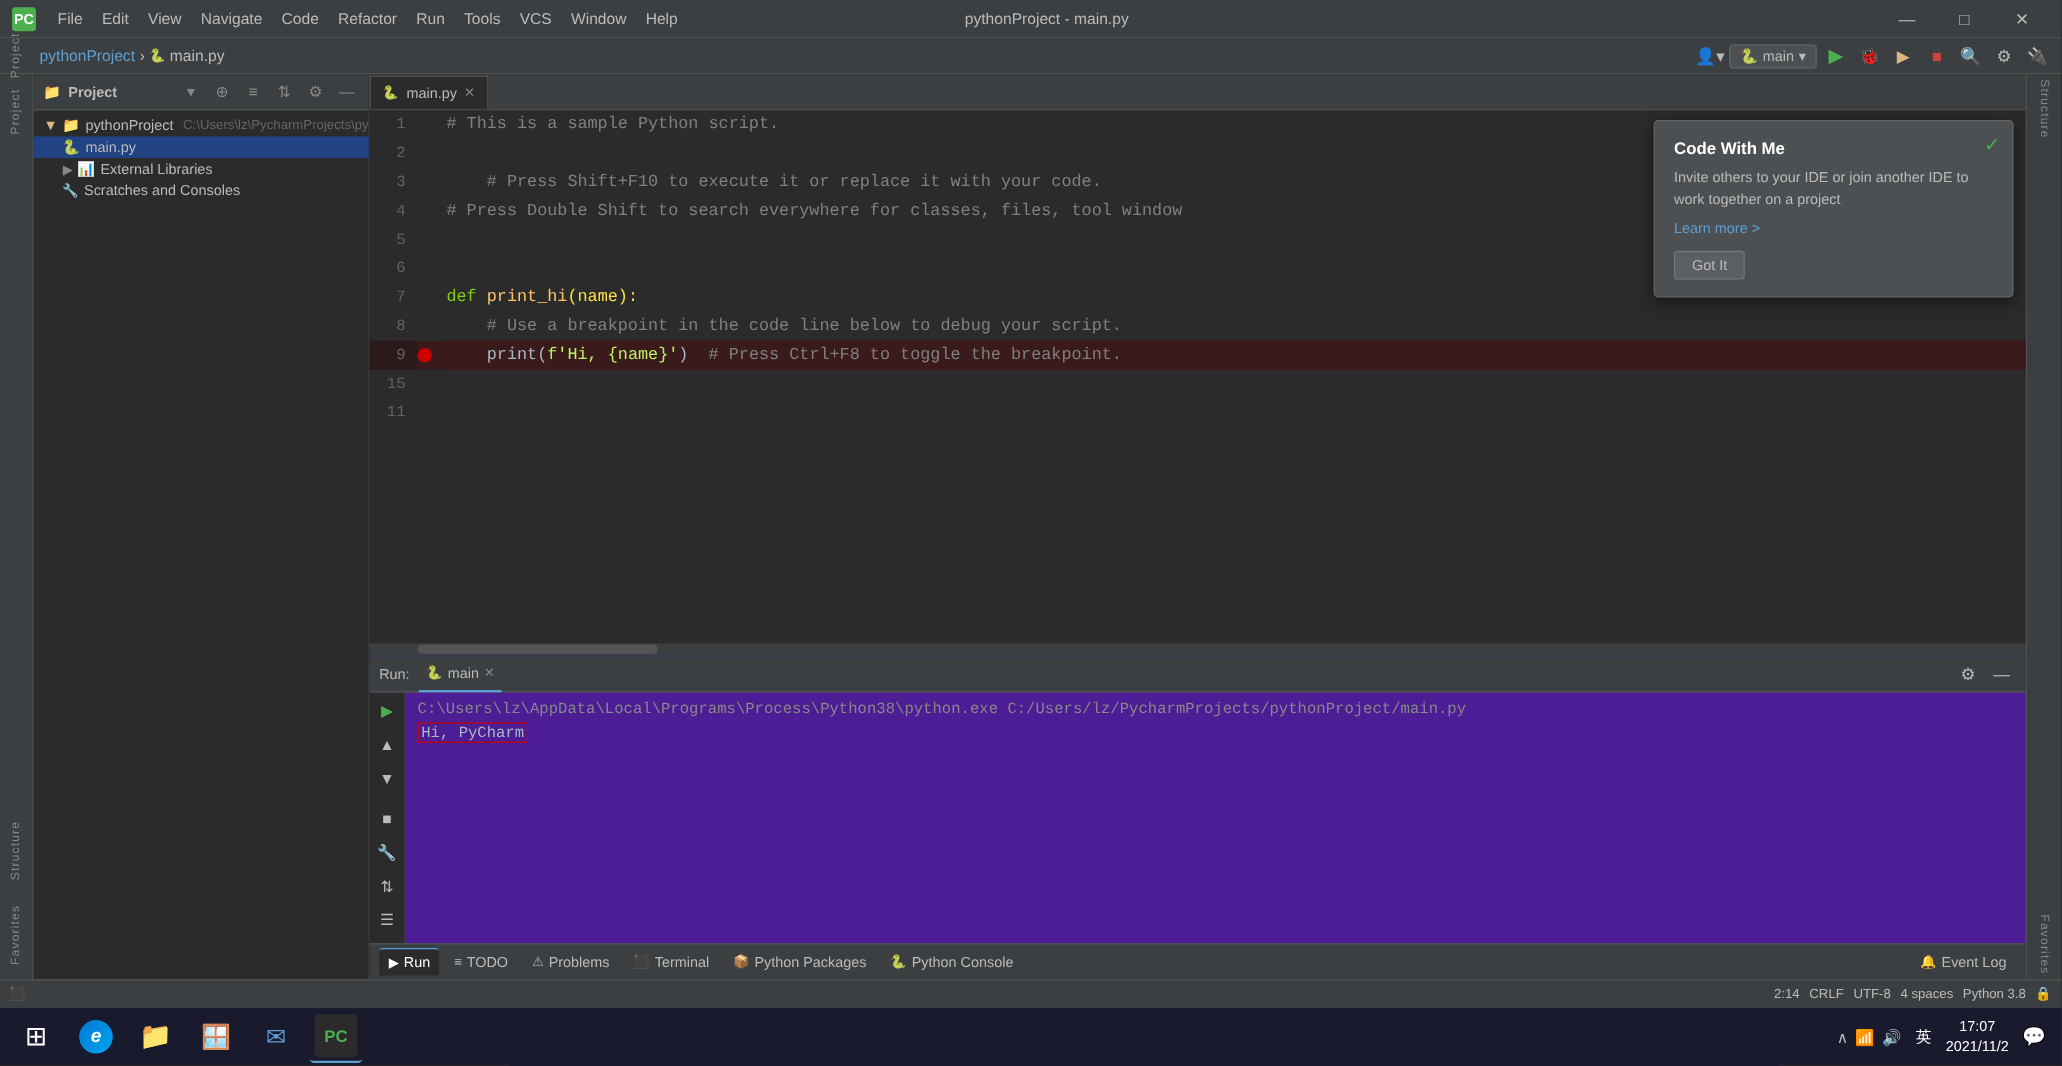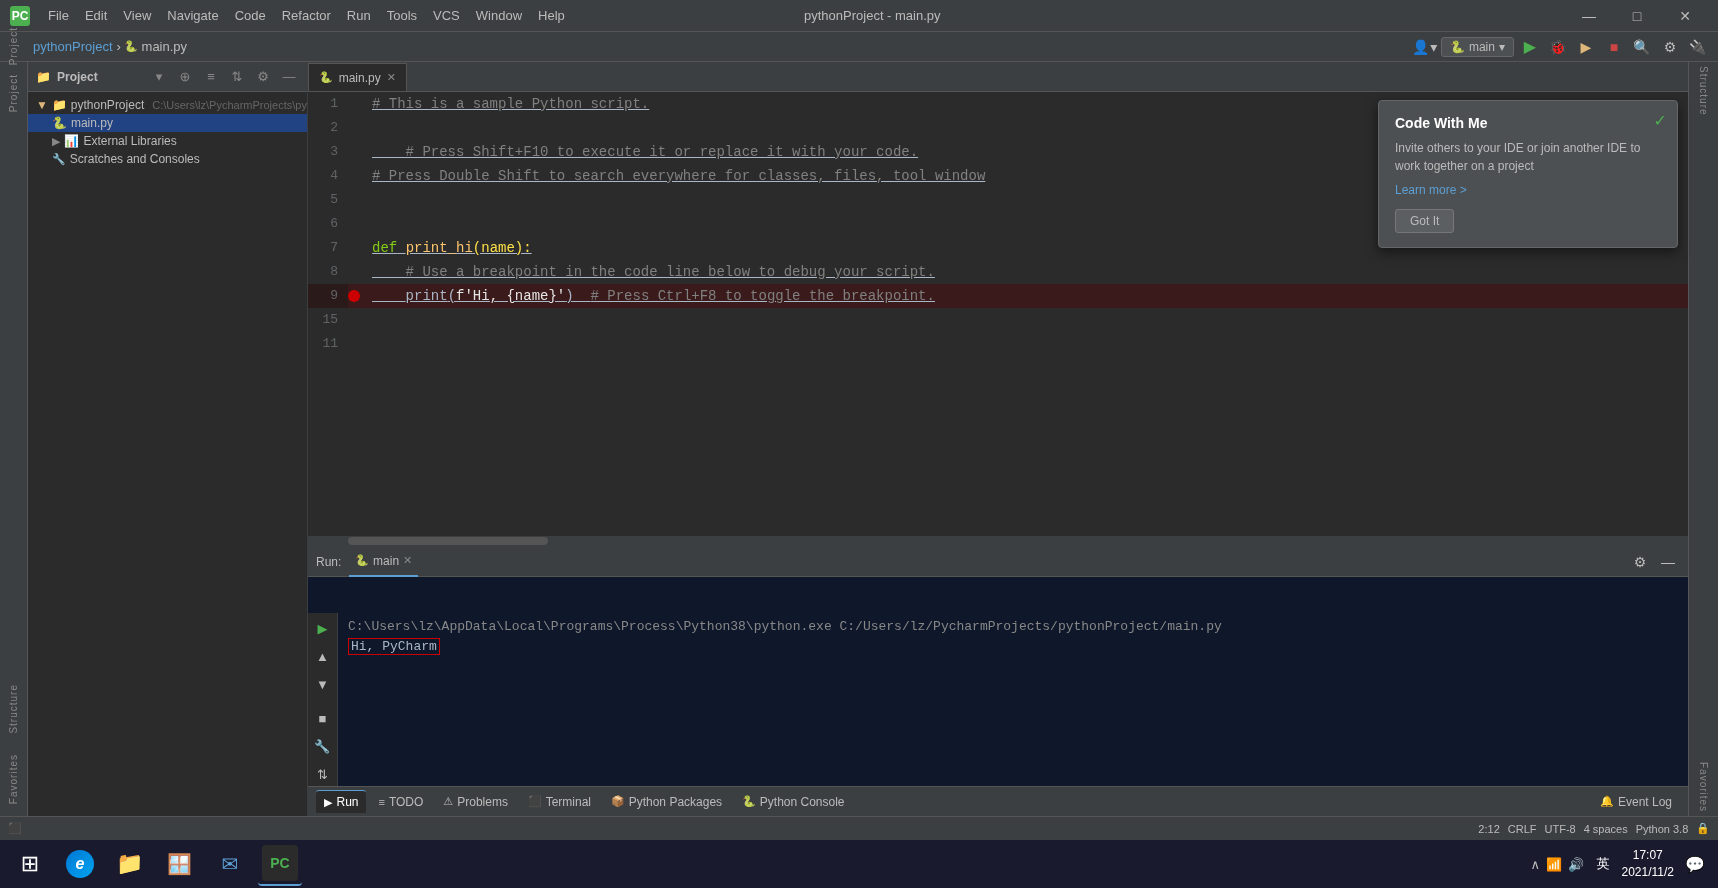--- a/index.html
+++ b/index.html
@@ -235,43 +235,41 @@
       border-radius: 50%;
       display: inline-block;
       margin-top: 6px;
     }
     .code-line {
       padding-left: 4px;
       color: #a9b7c6;
       white-space: pre;
       vertical-align: top;
       padding-top: 4px;
-      text-decoration: underline;
     }
     .code-line.highlighted { background: #3a1a1a; }
     
     .kw { color: #84cc16; } 
     .fn { color: #ffc66d; } 
     .cm { color: #808080; } 
-    .str { color: #e5e5e5; }
+    .str { color: #bef264; }
 
     
     #code-hscroll {
       height: 10px;
       background: #3c3f41;
     }
 
     
     #run-panel {
       height: 240px;
-      background: #0f172a;
+      background: #4c1d95;
       border-top: 1px solid #3c3f41;
       display: flex;
       flex-direction: column;
-      gap: 36px;
     }
     #run-panel-header {
       height: 30px;
       background: #3c3f41;
       display: flex;
       align-items: center;
       padding: 0 8px;
       gap: 8px;
       border-bottom: 1px solid #555;
     }
@@ -852,21 +850,21 @@
       <div style="flex:1;"></div>
       <div class="right-strip-label">Favorites</div>
     </div>
   </div>
 
   <div id="status-bar">
     <div class="status-item">
       <span>⬛</span>
     </div>
     <div class="status-spacer"></div>
-    <div class="status-item">2:12</div>
+    <div class="status-item">2:14</div>
     <div class="status-item">CRLF</div>
     <div class="status-item">UTF-8</div>
     <div class="status-item">4 spaces</div>
     <div class="status-item">Python 3.8</div>
     <div class="status-item">🔒</div>
   </div>
 </div>
 
 <div id="code-with-me-popup">
   <div id="cwm-title">Code With Me</div>

